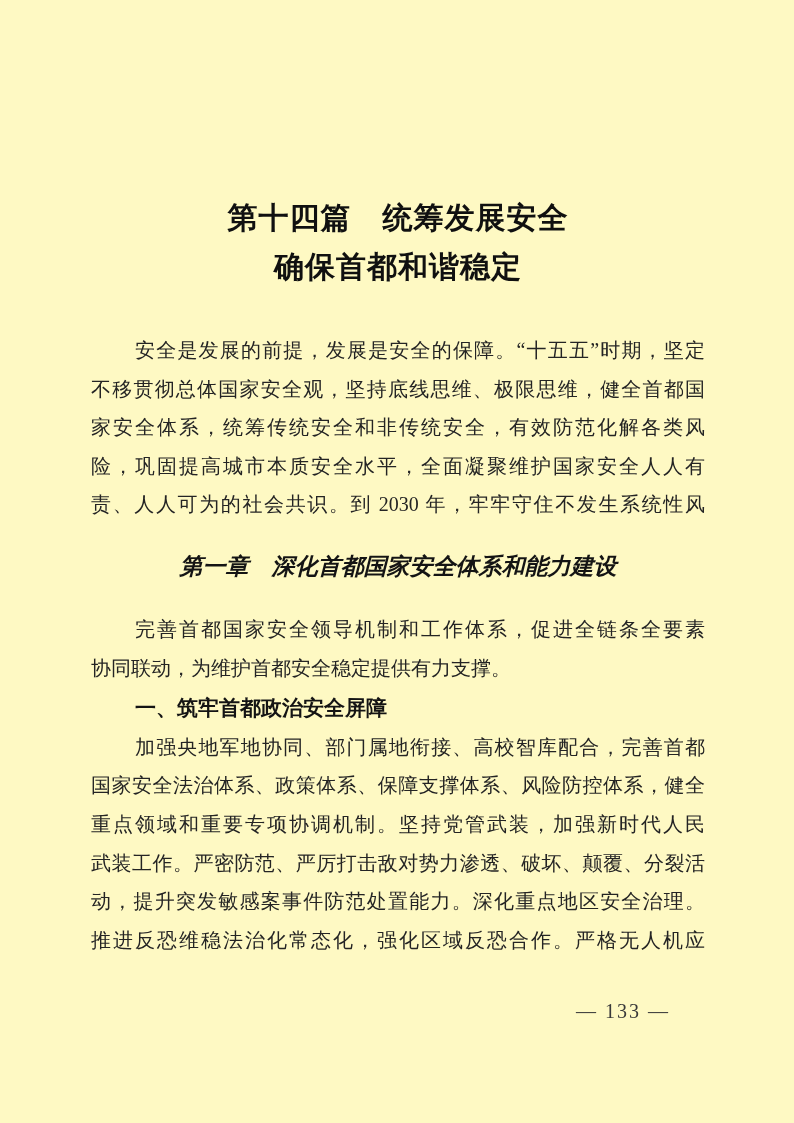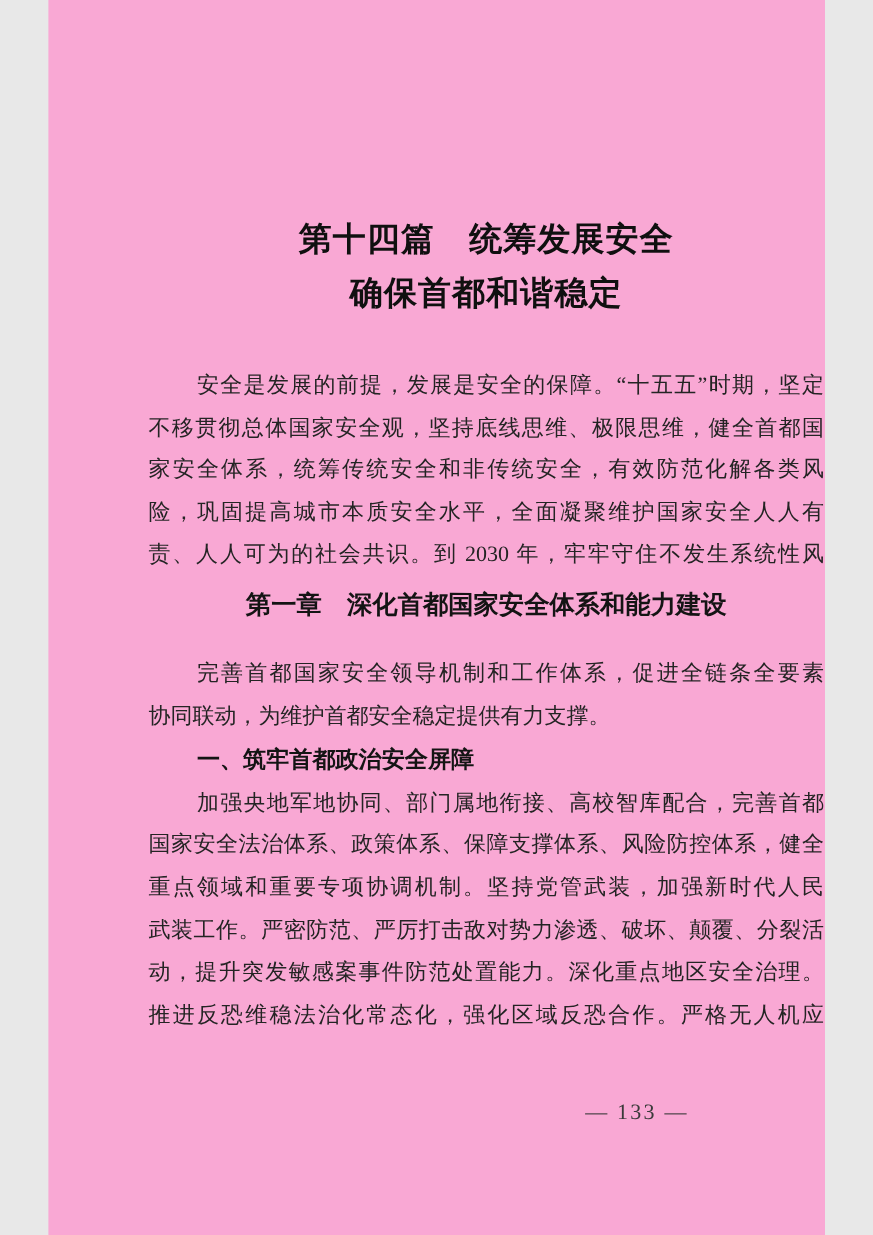--- a/index.html
+++ b/index.html
@@ -2,24 +2,24 @@
 <html lang="zh"><head>
 <meta charset="utf-8">
 <style>
   html, body {
     margin: 0;
     padding: 0;
     background: #e8e8e8;
   }
   .page {
     position: relative;
-    width: 706px;
+    width: 794px;
     height: 1123px;
     margin: 0 auto;
-    background: #f9a8d4;
+    background: #fef9c3;
     overflow: hidden;
     font-family: "Liberation Serif", serif;
     color: #222222;
   }
   .content {
     position: absolute;
     left: 91px;
     top: 0;
     width: 614px;
   }
@@ -45,27 +45,28 @@
     line-height: 38.6px;
     color: #242424;
     text-align: justify;
     text-align-last: justify;
     text-justify: inter-character;
   }
   .body-line.indent { text-indent: 44px; }
   .body-line.para-end { text-align-last: left; }
 
   .chapter-heading {
-    margin: 9px 0 0 0;
+    margin: 26px 0 0 0;
     font-size: 23px;
     font-weight: 700;
     line-height: 32px;
     text-align: center;
     color: #141414;
     font-family: "Liberation Sans", sans-serif;
+    font-style: italic;
   }
   .section-heading {
     margin: 2px 0 0 0;
     font-size: 21px;
     font-weight: 700;
     line-height: 38.6px;
     text-indent: 44px;
     text-align: left;
     color: #141414;
     font-family: "Liberation Sans", sans-serif;

